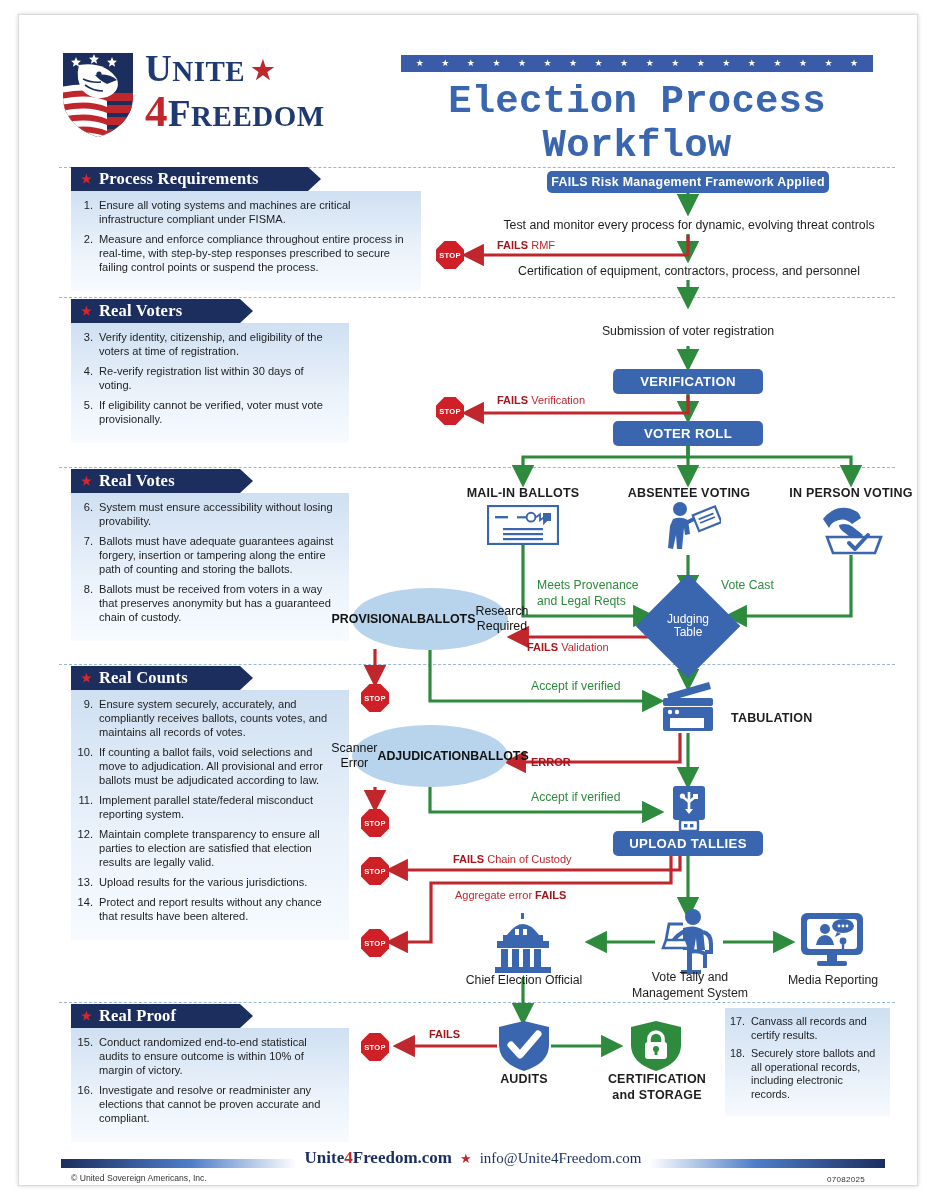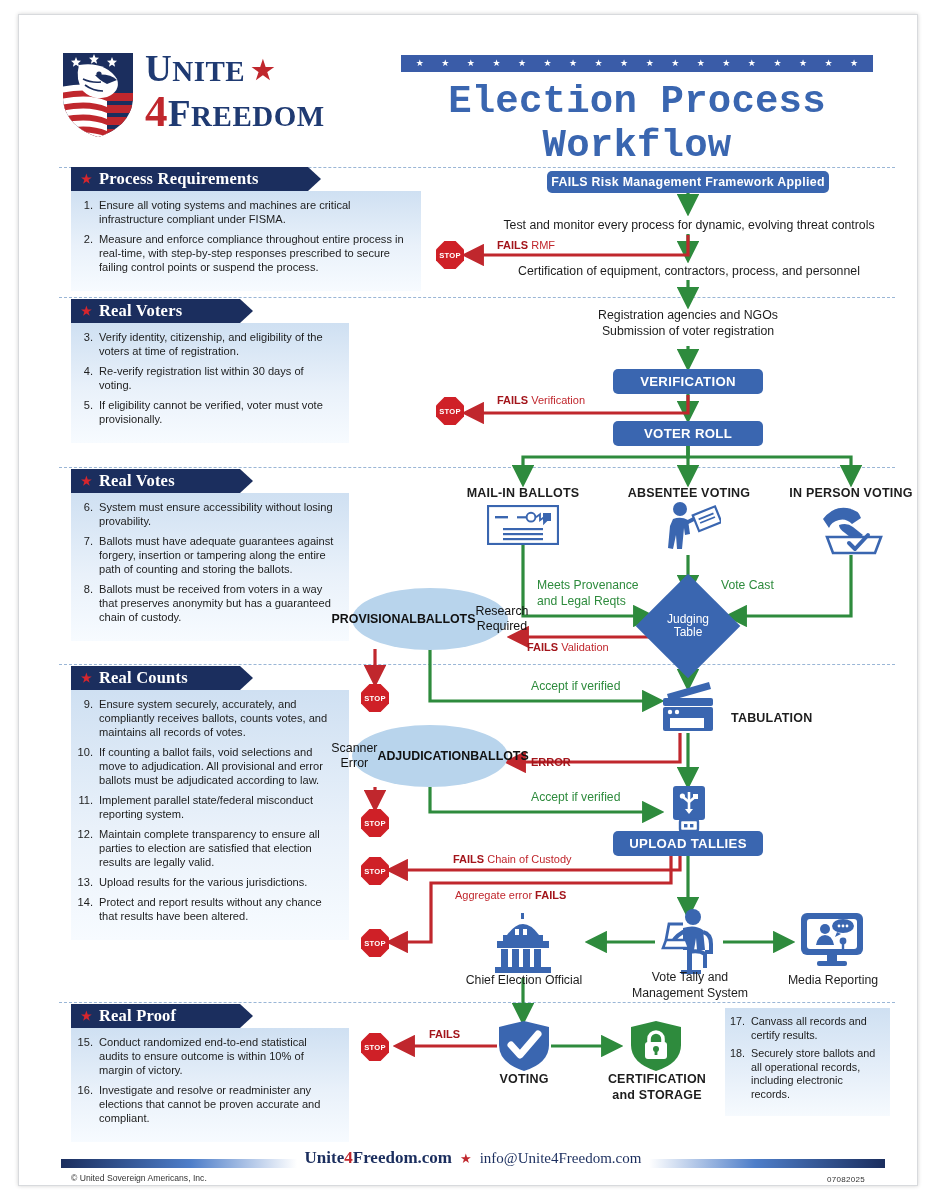--- a/index.html
+++ b/index.html
@@ -426,21 +426,20 @@
 
   <div class="node pill" style="left:528px; top:156px; width:282px; height:22px; font-size:12.4px;">FAILS Risk Management Framework Applied</div>
 
   <div class="node plain" style="left:452px; top:203px; width:436px;">Test and monitor every process for dynamic, evolving threat controls</div>
 
   <div class="node plain" style="left:452px; top:249px; width:436px;">Certification of equipment, contractors, process, and personnel</div>
 
   <div class="node stop" style="left:417px; top:226px;">STOP</div>
   <div class="rlabel" style="left:478px; top:224px;"><b>FAILS</b><span> RMF</span></div>
 
-  <div class="node plain" style="left:500px; top:293px; width:338px;">Registration agencies and NGOs</div>
   <div class="node plain" style="left:500px; top:309px; width:338px;">Submission of voter registration</div>
 
   <div class="node pill" style="left:594px; top:354px; width:150px; height:25px; font-size:13.2px;">VERIFICATION</div>
 
   <div class="node stop" style="left:417px; top:382px;">STOP</div>
   <div class="rlabel" style="left:478px; top:379px;"><b>FAILS</b><span> Verification</span></div>
 
   <div class="node pill" style="left:594px; top:406px; width:150px; height:25px; font-size:13.2px;">VOTER ROLL</div>
 
   <div class="caplbl bold-cap" style="left:432px; top:471px; width:144px;">MAIL-IN BALLOTS</div>
@@ -602,21 +601,21 @@
     </svg>
   </div>
   <div class="caplbl" style="left:752px; top:958px; width:124px;">Media Reporting</div>
 
   <div class="node" style="left:478px; top:1006px;">
     <svg width="54" height="50" viewBox="0 0 54 50">
       <path d="M27 0 L52 6 L52 24 Q52 42 27 50 Q2 42 2 24 L2 6 Z" fill="#3a66b0"></path>
       <path d="M14 24 l9 10 l18 -21" stroke="#ffffff" stroke-width="7" fill="none" stroke-linecap="round" stroke-linejoin="round"></path>
     </svg>
   </div>
-  <div class="caplbl bold-cap" style="left:448px; top:1057px; width:114px;">VOTING</div>
+  <div class="caplbl bold-cap" style="left:448px; top:1057px; width:114px;">AUDITS</div>
   <div class="node stop" style="left:342px; top:1018px;">STOP</div>
   <div class="rlabel" style="left:410px; top:1013px;"><b>FAILS</b></div>
 
   <div class="node" style="left:610px; top:1006px;">
     <svg width="54" height="50" viewBox="0 0 54 50">
       <path d="M27 0 L52 6 L52 24 Q52 42 27 50 Q2 42 2 24 L2 6 Z" fill="#2e8b3d"></path>
       <path d="M20 22 v-4 a7 7 0 0 1 14 0 v4" stroke="#ffffff" stroke-width="3.6" fill="none"></path>
       <rect x="16" y="21" width="22" height="17" rx="3" fill="#ffffff"></rect>
       <circle cx="27" cy="28" r="3" fill="#2e8b3d"></circle>
       <rect x="25.6" y="28" width="2.8" height="6" fill="#2e8b3d"></rect>

